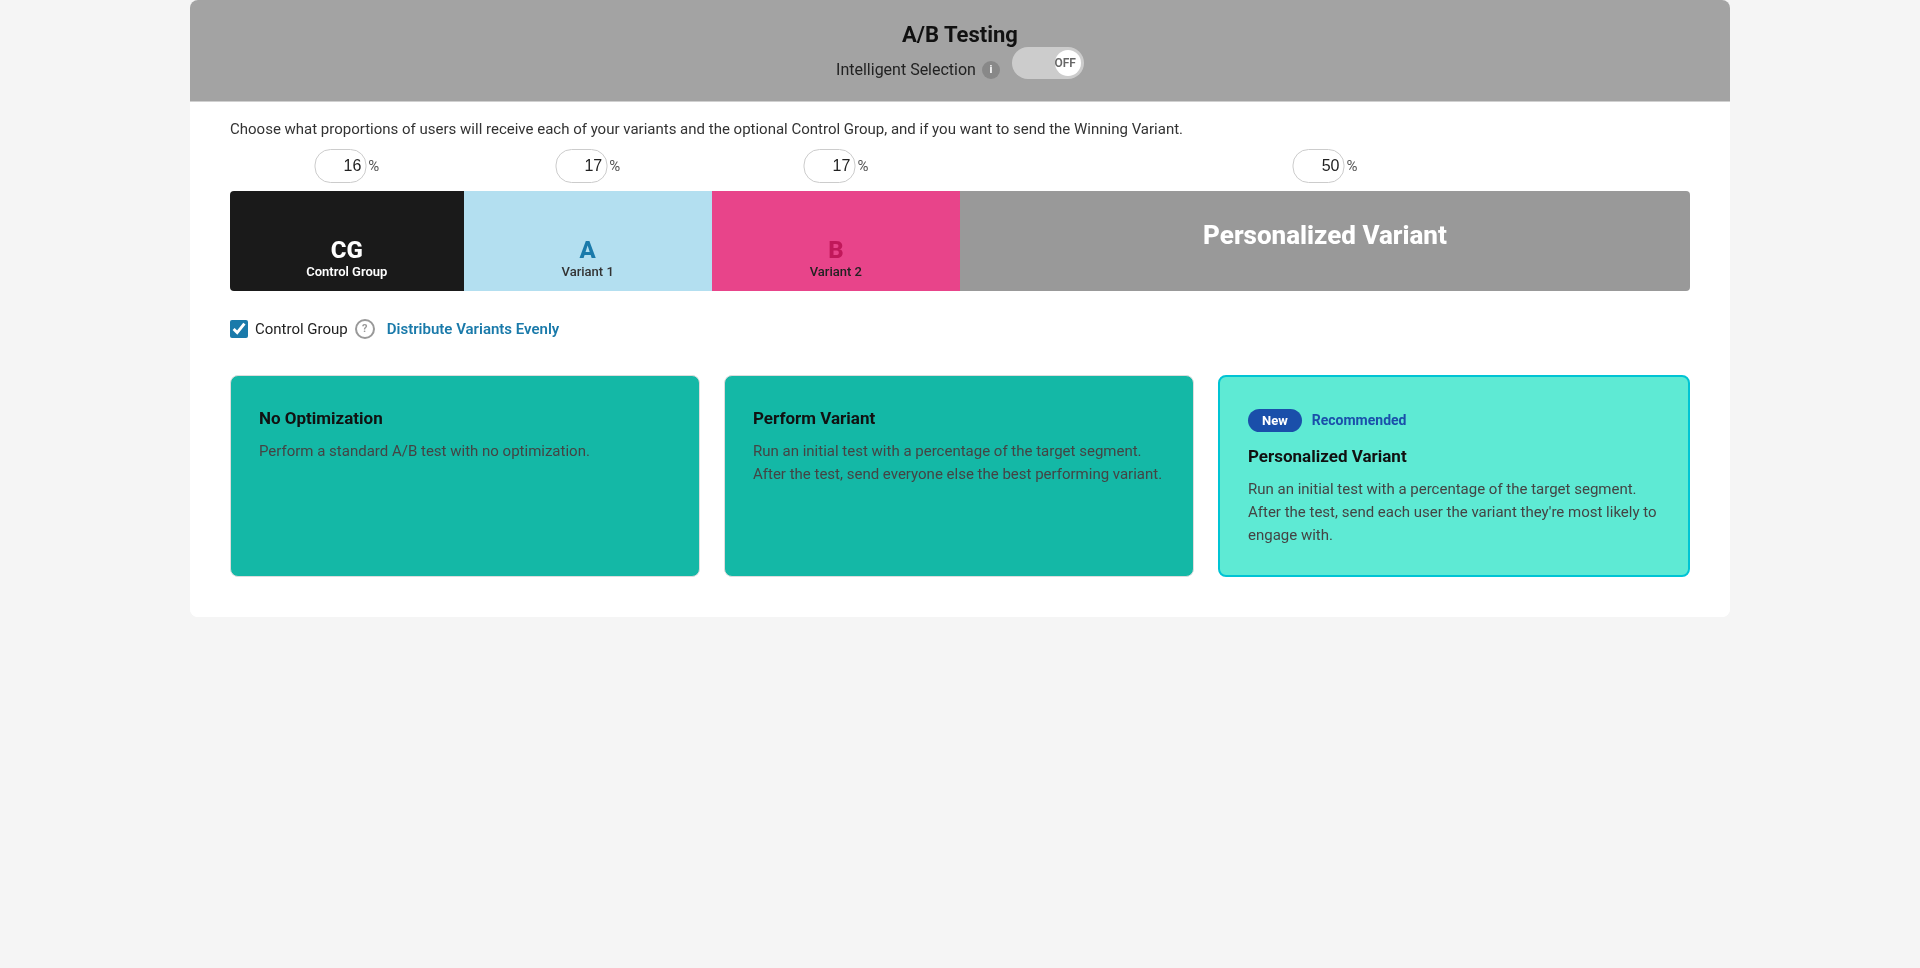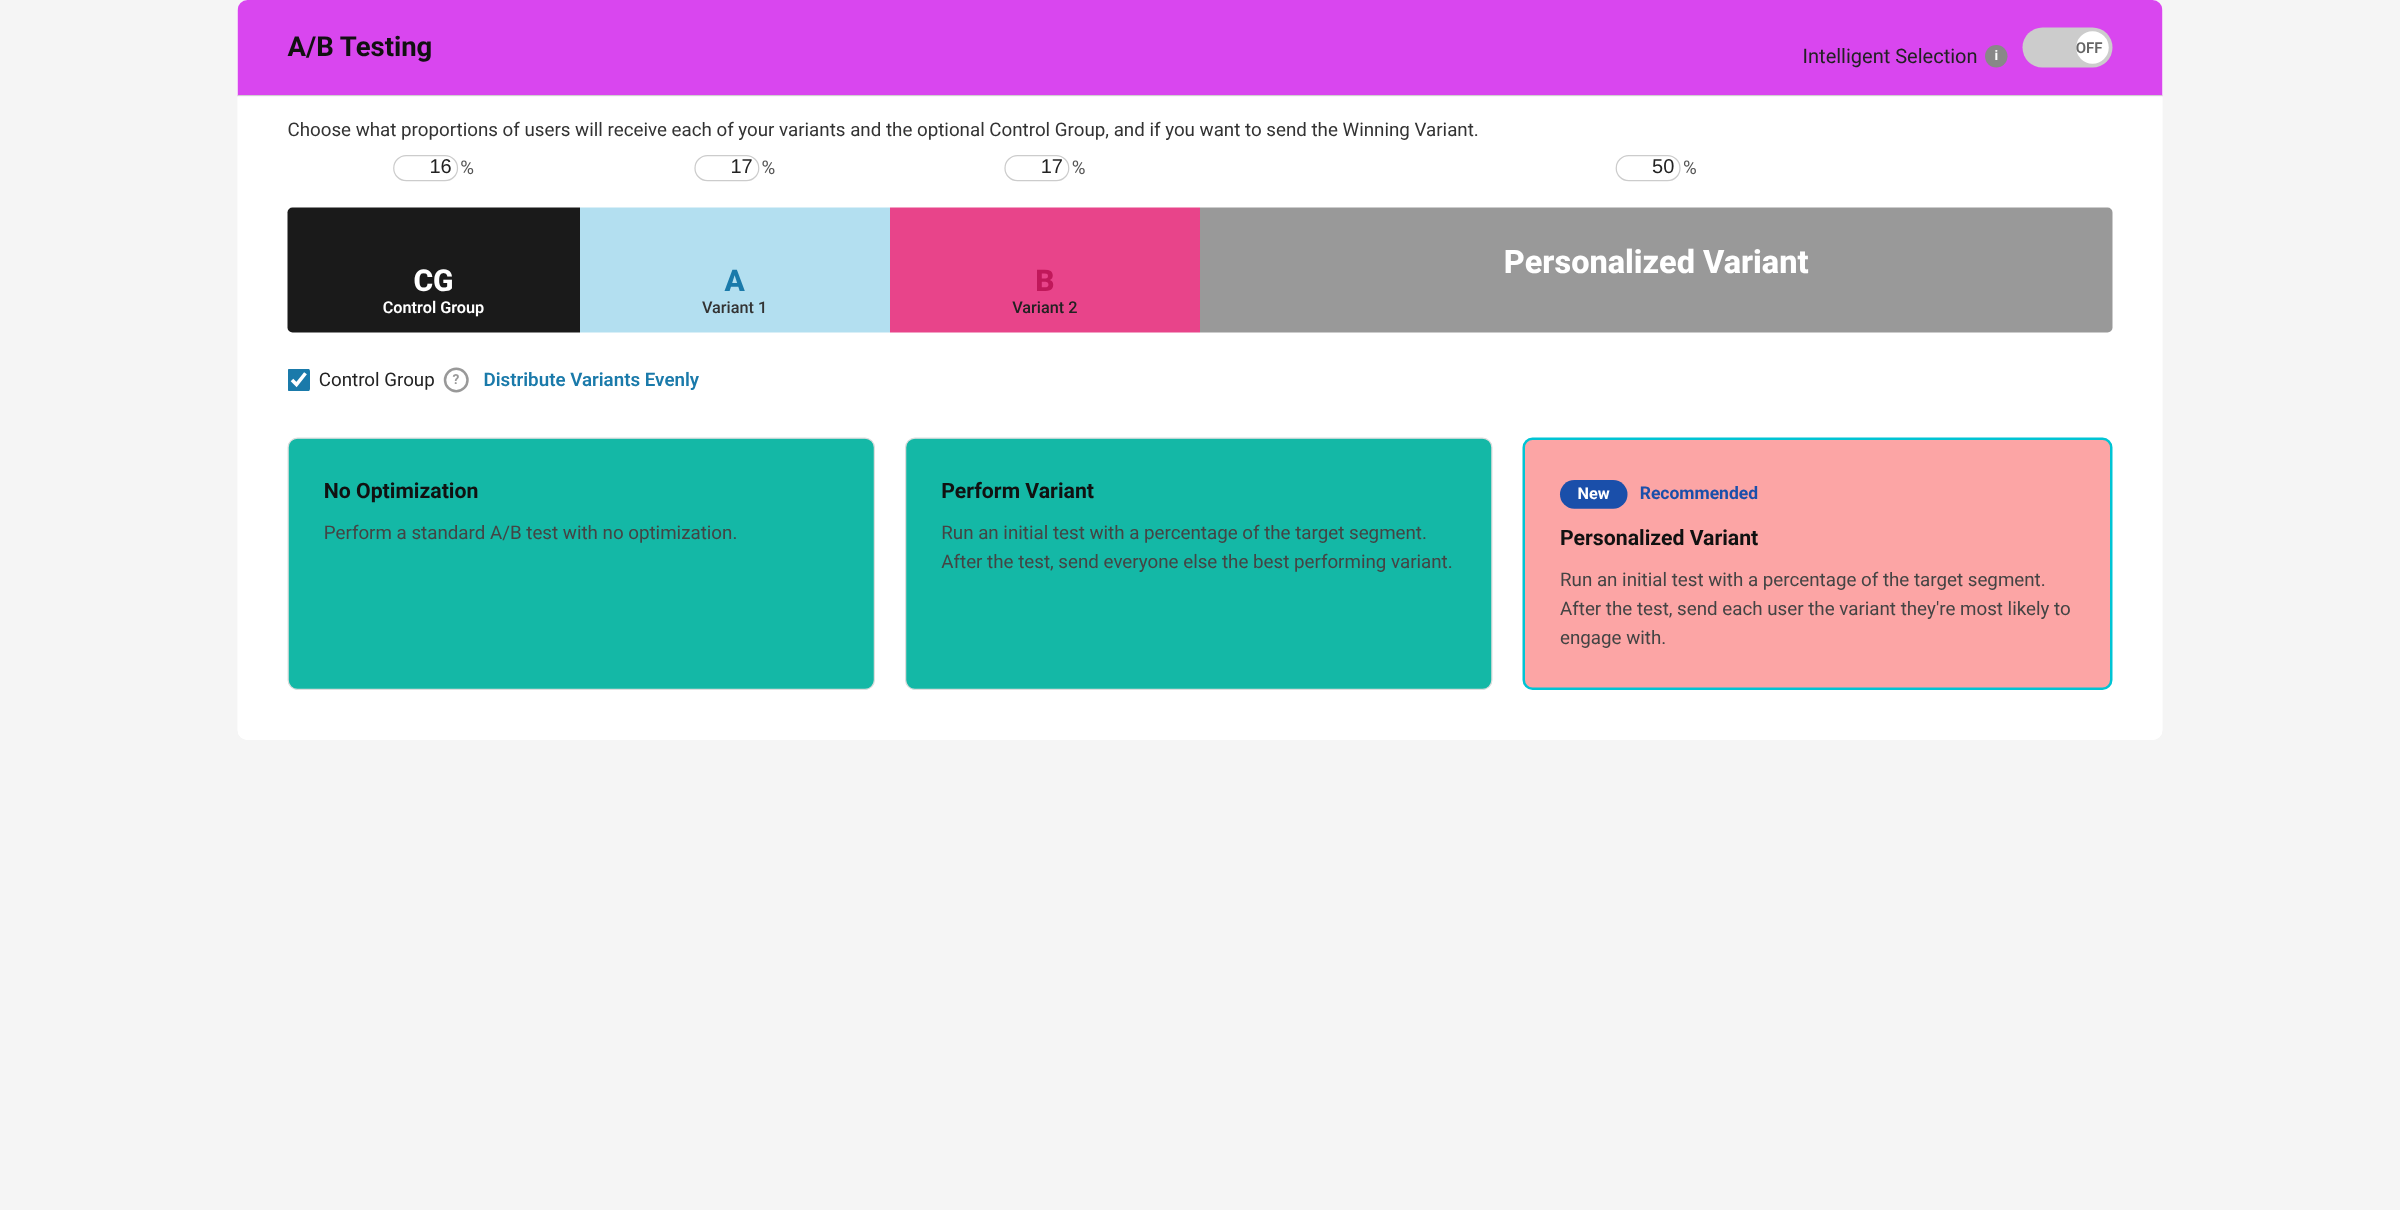--- a/index.html
+++ b/index.html
@@ -10,26 +10,27 @@
     }
     .page-wrapper {
       background: #fff;
       max-width: 1540px;
       margin: 0 auto;
       border-radius: 8px;
       overflow: hidden;
     }
     
     .header {
-      background: #d946ef;
+      background: #a3a3a3;
       padding: 22px 40px;
       display: flex;
       align-items: center;
       justify-content: space-between;
       border-bottom: 1px solid #d0d0d0;
+      flex-direction: column;
     }
     .header-title {
       font-size: 22px;
       font-weight: 700;
       color: #111;
     }
     .header-right {
       display: flex;
       align-items: flex-end;
       gap: 12px;
@@ -172,21 +173,21 @@
       position: absolute;
       top: -42px;
       left: 50%;
       transform: translateX(-50%);
       display: flex;
       align-items: center;
       gap: 2px;
     }
     .pct-input {
       width: 52px;
-      height: 21px;
+      height: 34px;
       border: 1.5px solid #ccc;
       border-radius: 16px;
       font-size: 16px;
       text-align: right;
       padding-right: 4px;
       background: #fff;
       color: #222;
     }
     .pct-symbol {
       font-size: 15px;
@@ -249,21 +250,21 @@
     .opt-card {
       flex: 1;
       border: 1.5px solid #ddd;
       border-radius: 8px;
       padding: 32px 28px 28px;
       background: #14b8a6;
       cursor: pointer;
     }
     .opt-card.selected {
       border: 2px solid #00c4d4;
-      background: #fca5a5;
+      background: #5eead4;
     }
     .card-badges {
       display: flex;
       align-items: center;
       gap: 10px;
       margin-bottom: 14px;
     }
     .badge-new {
       background: #1a4faa;
       color: #fff;

